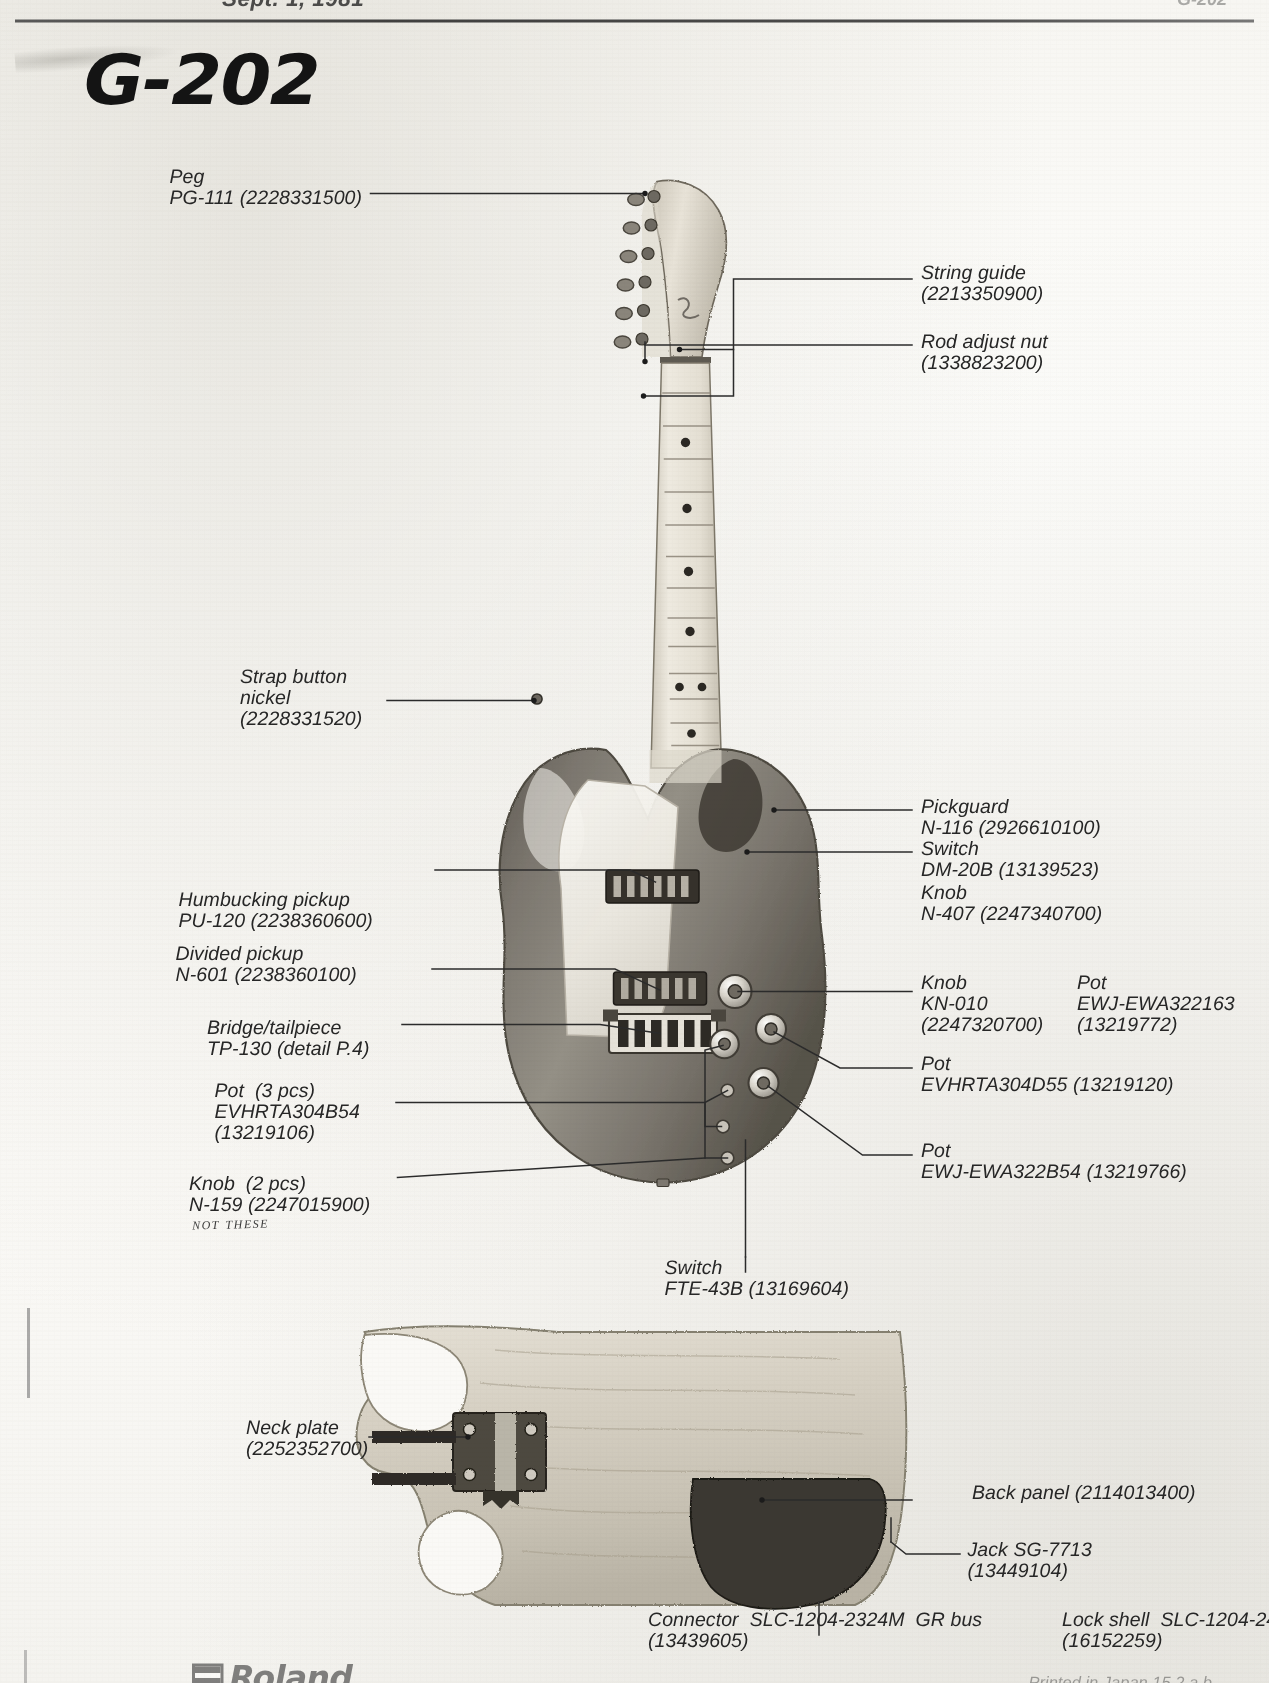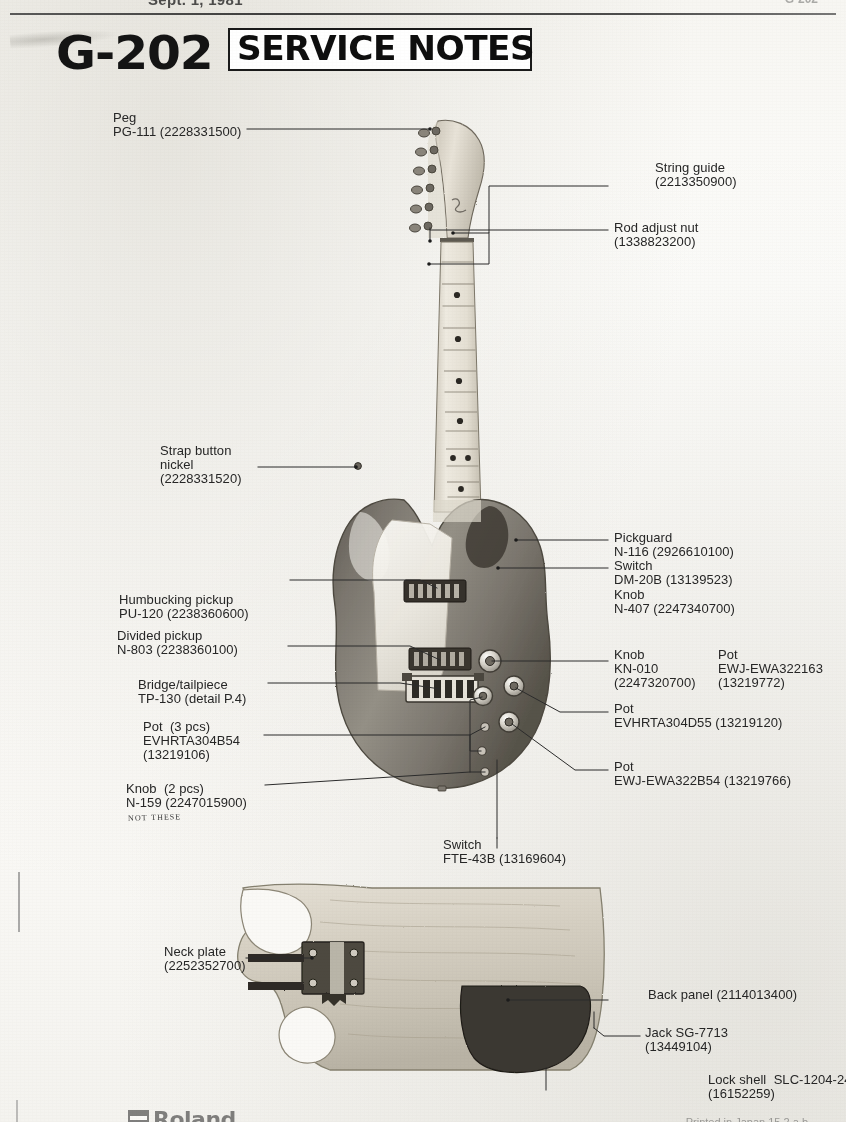--- a/index.html
+++ b/index.html
@@ -13,20 +13,21 @@
     position:relative;
     -webkit-font-smoothing:antialiased;
   }
   
   #page{
     position:absolute;inset:0;
     background:
       radial-gradient(ellipse at 20% 12%, rgba(215,212,203,.55) 0%, rgba(255,255,255,0) 55%),
       radial-gradient(ellipse at 92% 88%, rgba(210,208,200,.45) 0%, rgba(255,255,255,0) 60%),
       linear-gradient(180deg,#f7f6f2 0%,#fdfdfb 25%,#faf9f6 70%,#f4f3ef 100%);
+    font-style: italic;
   }
   #grain{
     position:absolute;inset:0;pointer-events:none;opacity:.30;
     background-image:
       repeating-linear-gradient(0deg, rgba(120,118,110,.055) 0px, rgba(120,118,110,.055) 1px, rgba(0,0,0,0) 1px, rgba(0,0,0,0) 3px),
       repeating-linear-gradient(90deg, rgba(120,118,110,.04) 0px, rgba(120,118,110,.04) 1px, rgba(0,0,0,0) 1px, rgba(0,0,0,0) 4px);
     mix-blend-mode:multiply;
   }
 
   
@@ -121,23 +122,20 @@
 </head>
 <body>
 
 <div id="page">
 
   <div class="date-line">Sept. 1, 1981</div>
   <div class="date-right">G-202</div>
   <div class="rule"></div>
   <div class="smudge"></div>
   <div class="model">G-202</div>
-  <div class="svc-box">
-    <span class="svc-text">SERVICE NOTES</span>
-  </div>
 
   <svg class="diag" viewBox="0 0 846 1122">
     <defs>
       <linearGradient id="bodyG" x1="0" y1="0" x2="1" y2="0.6">
         <stop offset="0%" stop-color="#5f5b54"></stop>
         <stop offset="18%" stop-color="#7b766e"></stop>
         <stop offset="45%" stop-color="#949086"></stop>
         <stop offset="72%" stop-color="#7a756d"></stop>
         <stop offset="100%" stop-color="#565249"></stop>
       </linearGradient>
@@ -431,39 +429,39 @@
       <path d="M497,838 L497,848"></path>
     </g>
     <g fill="#1b1b1b">
       <circle cx="312" cy="958" r="1.8"></circle>
         <circle cx="508" cy="1000" r="1.8"></circle>
     </g>
   </svg>
 
   <div class="callout" style="left:113px;top:111px;">Peg
 PG-111 (2228331500)</div>
-  <div class="callout" style="left:614px;top:161px;margin-left:41px;">String guide
+  <div class="callout" style="left:614px;top:175px;">String guide
 (2213350900)</div>
   <div class="callout" style="left:614px;top:221px;">Rod adjust nut
 (1338823200)</div>
   <div class="callout" style="left:160px;top:444px;">Strap button
 nickel
 (2228331520)</div>
 
   <div class="callout" style="left:614px;top:531px;">Pickguard
 N-116 (2926610100)</div>
   <div class="callout" style="left:614px;top:559px;">Switch
 DM-20B (13139523)</div>
   <div class="callout" style="left:614px;top:588px;">Knob
 N-407 (2247340700)</div>
 
   <div class="callout" style="left:119px;top:573px;margin-top:20px;">Humbucking pickup
 PU-120 (2238360600)</div>
   <div class="callout" style="left:117px;top:629px;">Divided pickup
-N-803 (2238360100)</div>
+N-601 (2238360100)</div>
   <div class="callout" style="left:138px;top:678px;">Bridge/tailpiece
 TP-130 (detail P.4)</div>
   <div class="callout" style="left:143px;top:688px;margin-top:32px;">Pot  (3 pcs)
 EVHRTA304B54
 (13219106)</div>
   <div class="callout" style="left:126px;top:782px;">Knob  (2 pcs)
 N-159 (2247015900)</div>
   <div class="hand" style="left:128px;top:810px;">not these</div>
 
   <div class="callout" style="left:614px;top:648px;">Knob
@@ -477,20 +475,22 @@
   <div class="callout" style="left:614px;top:760px;">Pot
 EWJ-EWA322B54 (13219766)</div>
   <div class="callout" style="left:443px;top:838px;">Switch
 FTE-43B (13169604)</div>
 
   <div class="callout" style="left:164px;top:945px;">Neck plate
 (2252352700)</div>
   <div class="callout" style="left:616px;top:988px;margin-left:32px;">Back panel (2114013400)</div>
   <div class="callout" style="left:645px;top:1026px;">Jack SG-7713
 (13449104)</div>
+  <div class="callout" style="left:432px;top:1073px;">Connector  SLC-1204-2324M  GR bus
+(13439605)</div>
   <div class="callout" style="left:708px;top:1073px;">Lock shell  SLC-1204-24L2
 (16152259)</div>
 
   <div class="edge-mark"></div>
   <div class="edge-mark2"></div>
   <div class="foot-logo">
     <span class="mark"></span><span>Roland</span>
   </div>
   <div class="foot-right">Printed in Japan  15.2 a.b</div>
 

